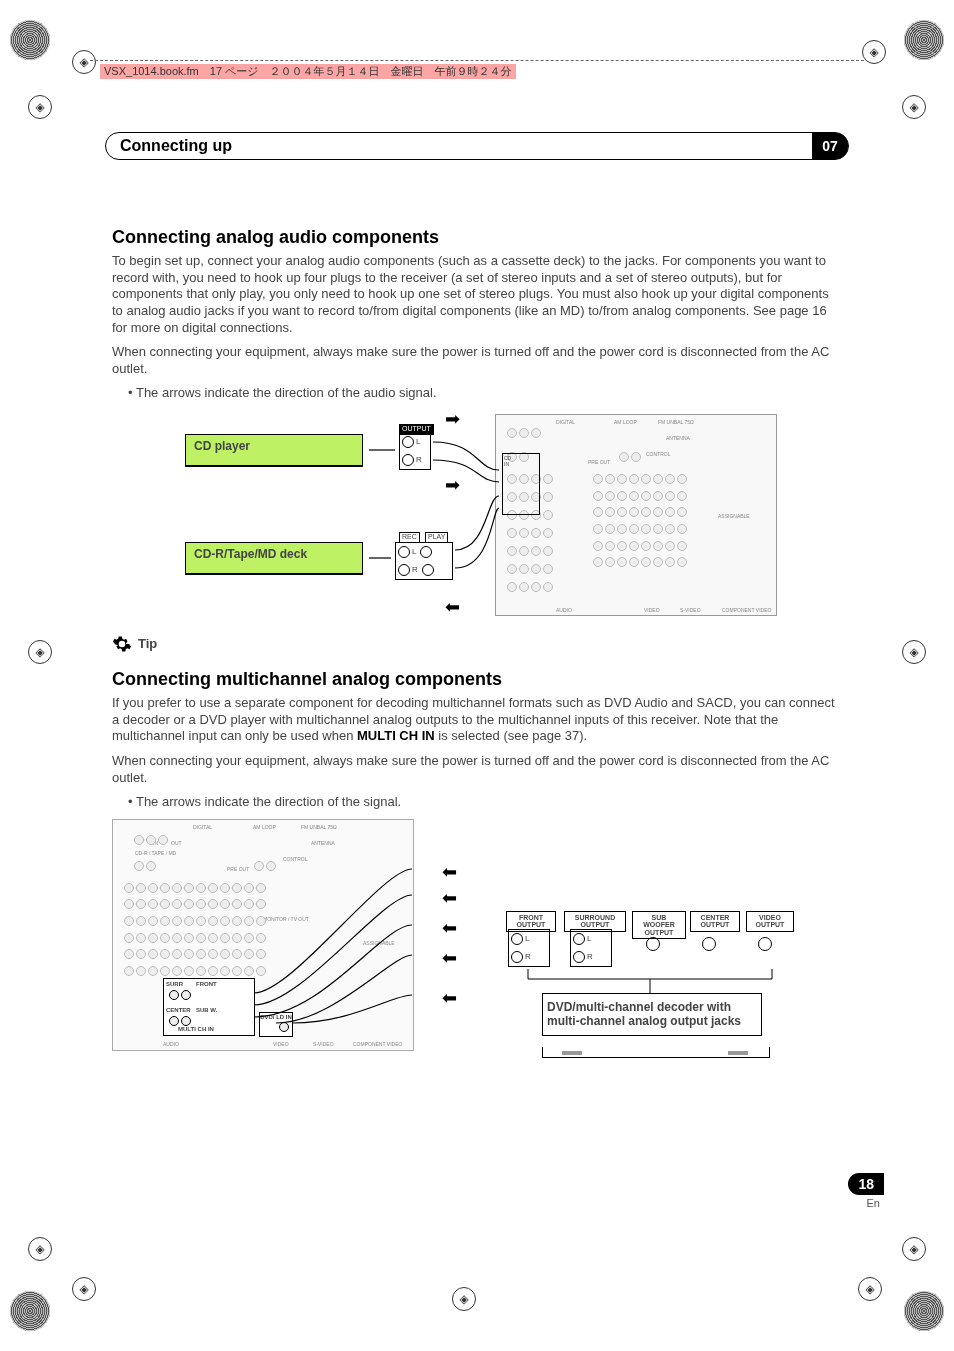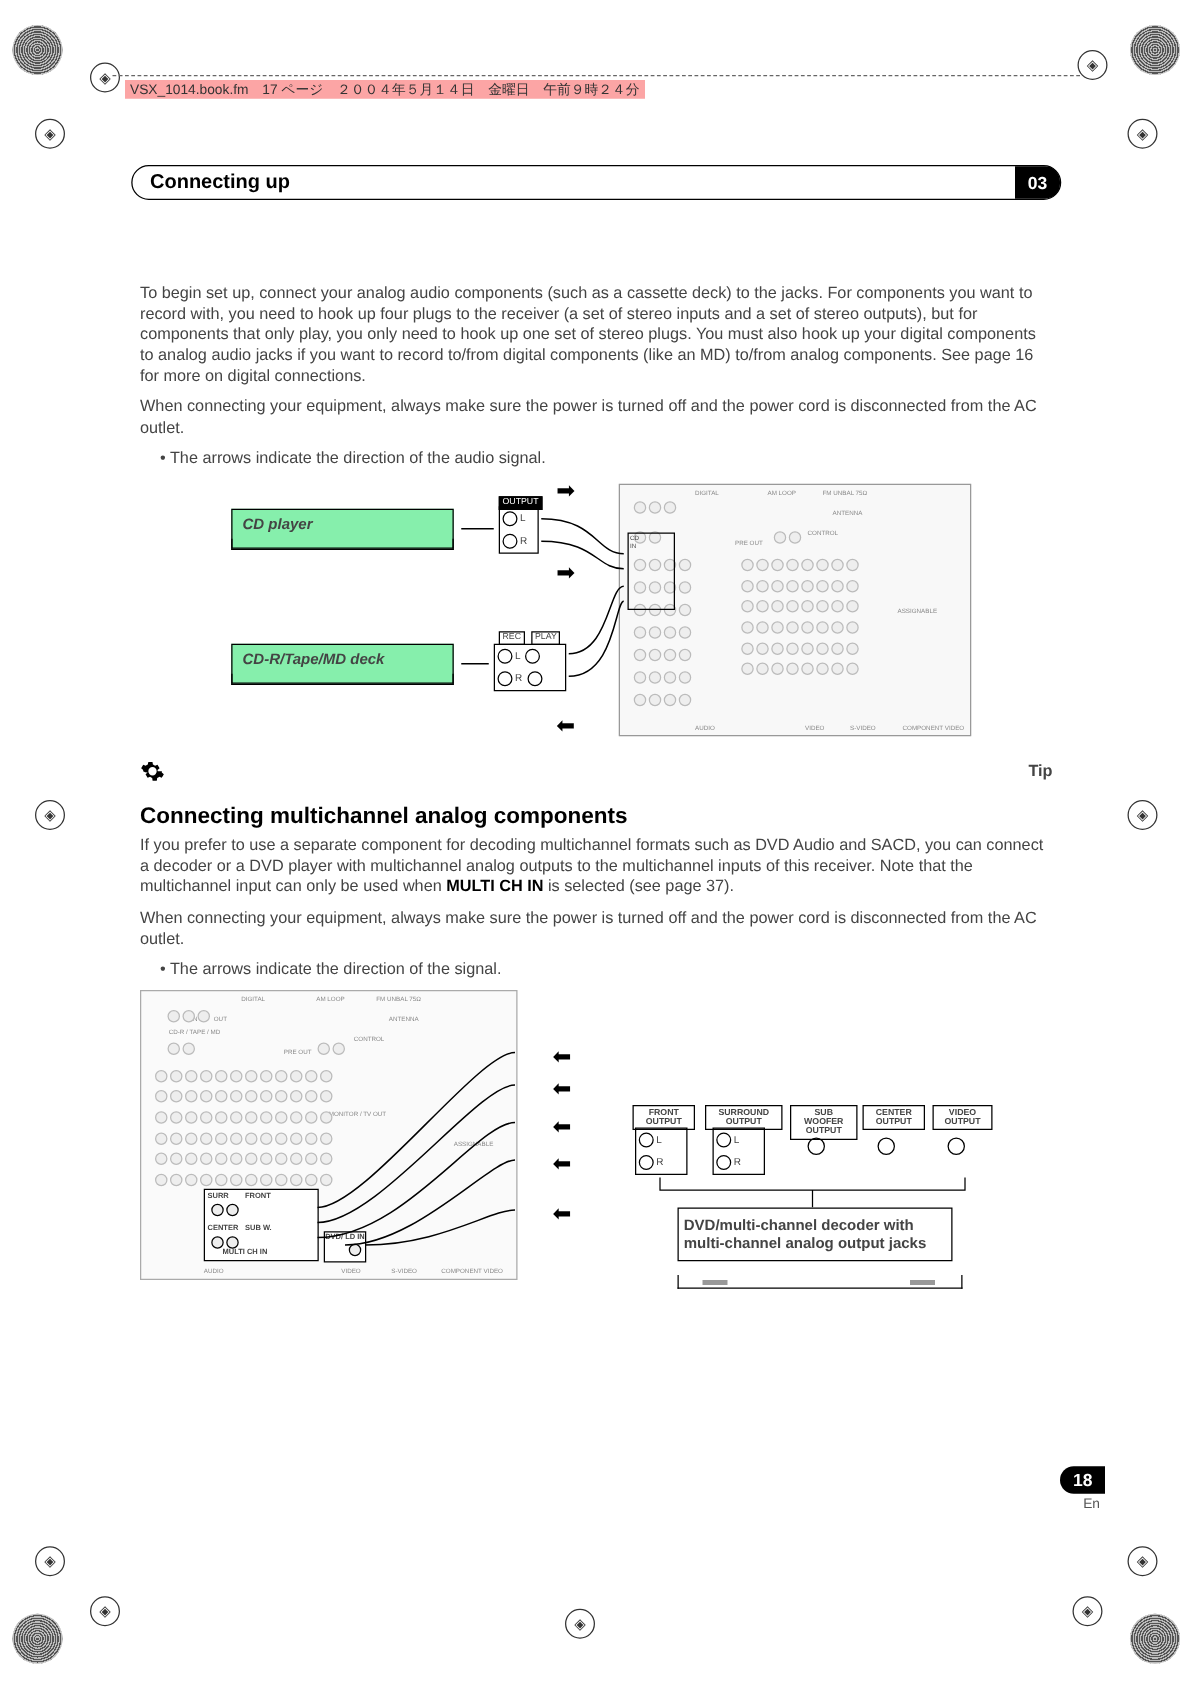--- a/index.html
+++ b/index.html
@@ -102,46 +102,45 @@
   }
   .diag2 {
     margin: 8px 0 10px 0;
     width: 720px; height: 260px;
     position: relative;
   }
 
   .device-box {
     position: absolute;
     border: 1.2px solid #000;
-    background: #86efac;
+    background: #bef264;
     font-weight: bold;
     font-size: 12px;
     padding: 4px 8px;
-    font-style: italic;
   }
   .lr-jack {
     position:absolute; border:1px solid #000; width:30px; height:36px;
     font-size:8px; line-height:1;
   }
   .lr-jack .row{display:flex;align-items:center;height:18px;padding-left:2px;}
   .lr-jack .jc{width:10px;height:10px;border:1px solid #000;border-radius:50%;margin-right:2px;display:inline-block;}
 
   .arrow-r { position:absolute; font-size:18px; color:#000; }
   .arrow-l { position:absolute; font-size:18px; color:#000; }
 
   .rear-panel {
     position: absolute;
     top: 4px; right: 0;
     width: 280px; height: 200px;
     border: 0.5px solid #999;
     background: #f8f8f8;
   }
   .rear-label { position:absolute; font-size:5px; color:#888;}
 
-  .tip-row { display:flex; align-items:center; gap:6px; margin-top:14px; margin-bottom:2px;justify-content:space-between;}
+  .tip-row { display:flex; align-items:center; gap:6px; margin-top:14px; margin-bottom:2px;}
   .gear-icon {
     width:20px;height:20px;display:inline-flex;align-items:center;justify-content:center;
     font-size:18px;
   }
   .tip-label { font-weight:bold; font-size:13px; }
 
   
   .rear2 {
     position:absolute; top:0; left:0; width:300px; height:230px;
     border:0.5px solid #aaa; background:#fafafa;
@@ -195,25 +194,26 @@
 <div class="reg-mark rm8"></div>
 <div class="reg-mark rm9"></div>
 <div class="reg-mark rm10"></div>
 <div class="reg-mark rm-top-right"></div>
 
 <div class="topdash"></div>
 <div class="topdash-text">VSX_1014.book.fm　17 ページ　２００４年５月１４日　金曜日　午前９時２４分</div>
 
 <div class="header-bar">
   <span class="header-title">Connecting up</span>
-  <span class="header-chapter">03</span>
+  <span class="header-chapter">07</span>
 </div>
 
 <div class="content">
 
+  <div class="h2">Connecting analog audio components</div>
   <p class="p">To begin set up, connect your analog audio components (such as a cassette deck) to the jacks. For components you want to record with, you need to hook up four plugs to the receiver (a set of stereo inputs and a set of stereo outputs), but for components that only play, you only need to hook up one set of stereo plugs. You must also hook up your digital components to analog audio jacks if you want to record to/from digital components (like an MD) to/from analog components. See page 16 for more on digital connections.</p>
   <p class="p">When connecting your equipment, always make sure the power is turned off and the power cord is disconnected from the AC outlet.</p>
   <div class="bullet">The arrows indicate the direction of the audio signal.</div>
 
   <div class="diagram">
 
     <div class="device-box" style="top:24px;left:8px;width:160px;height:22px;">
       <span>CD player</span>
     </div>
     <div style="position:absolute;top:48px;left:8px;width:176px;height:8px;border:1.2px solid #000;border-top:none;"></div>

